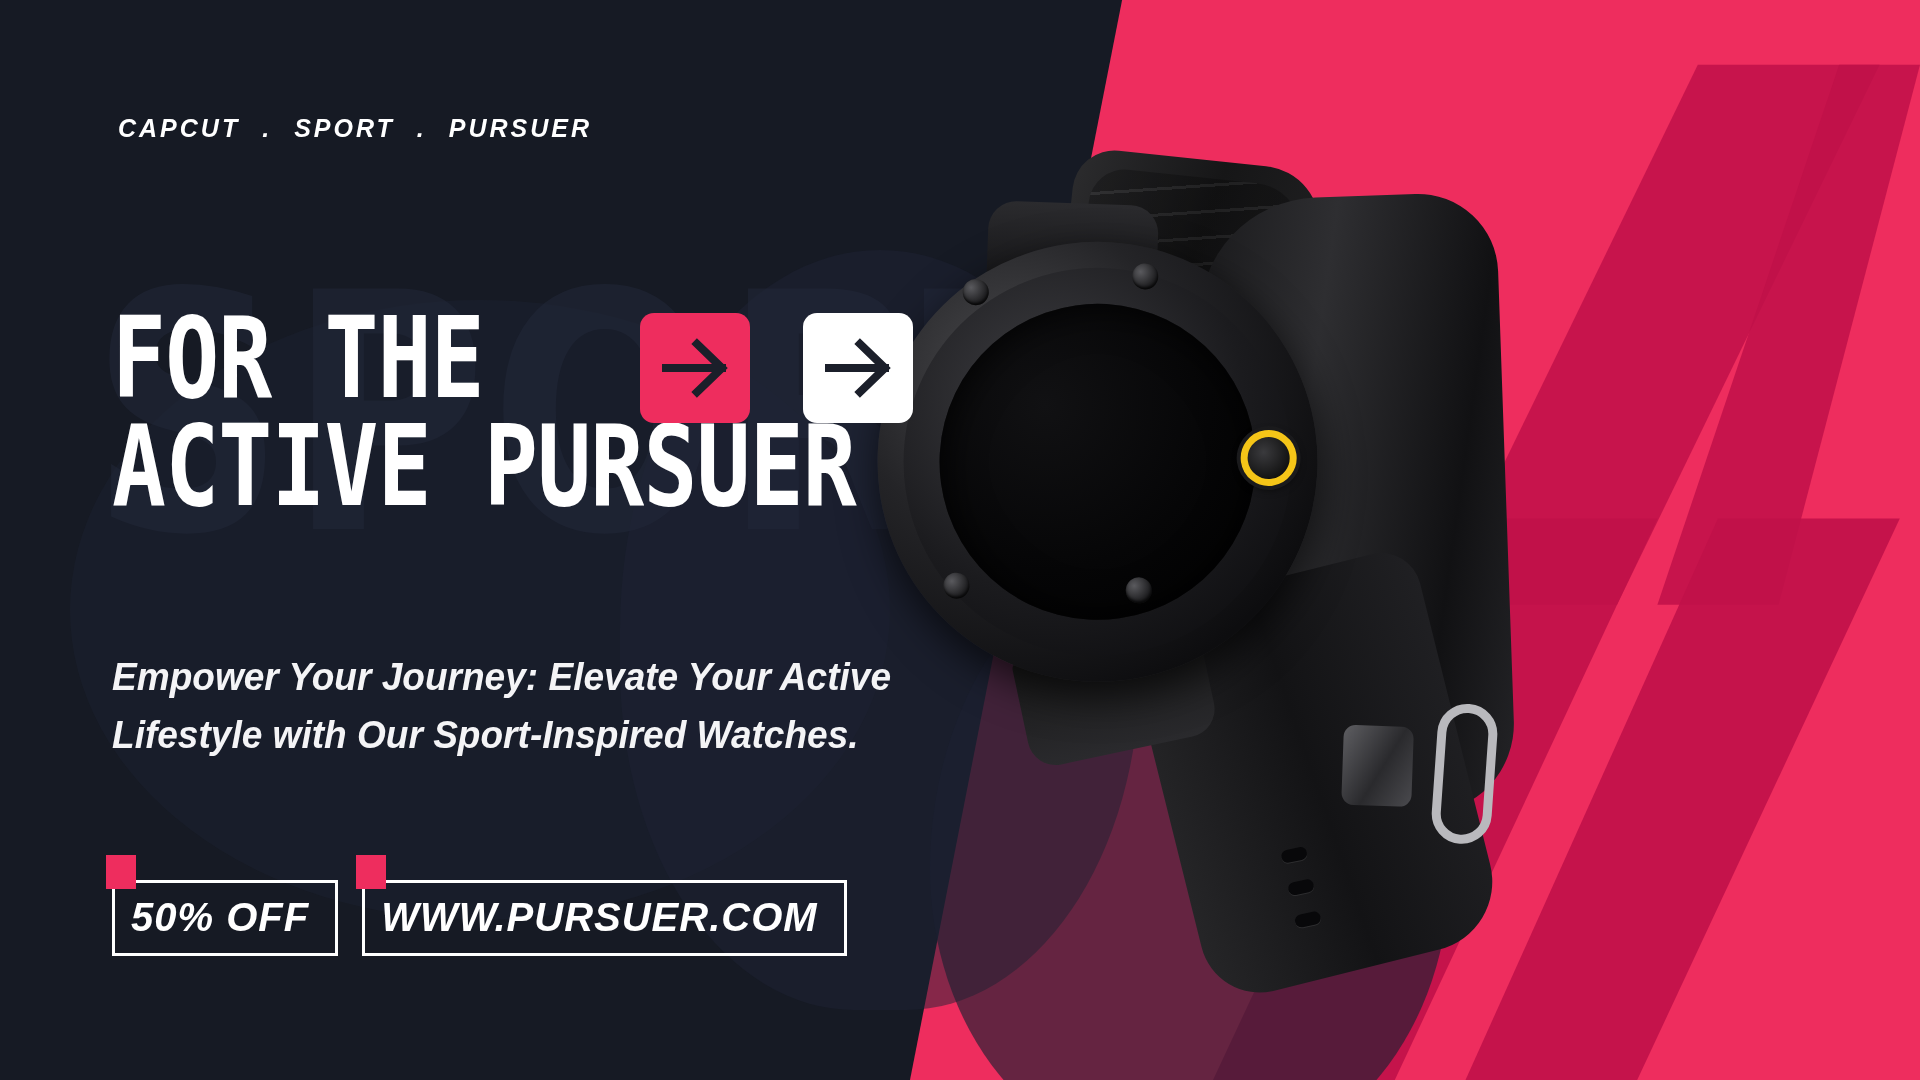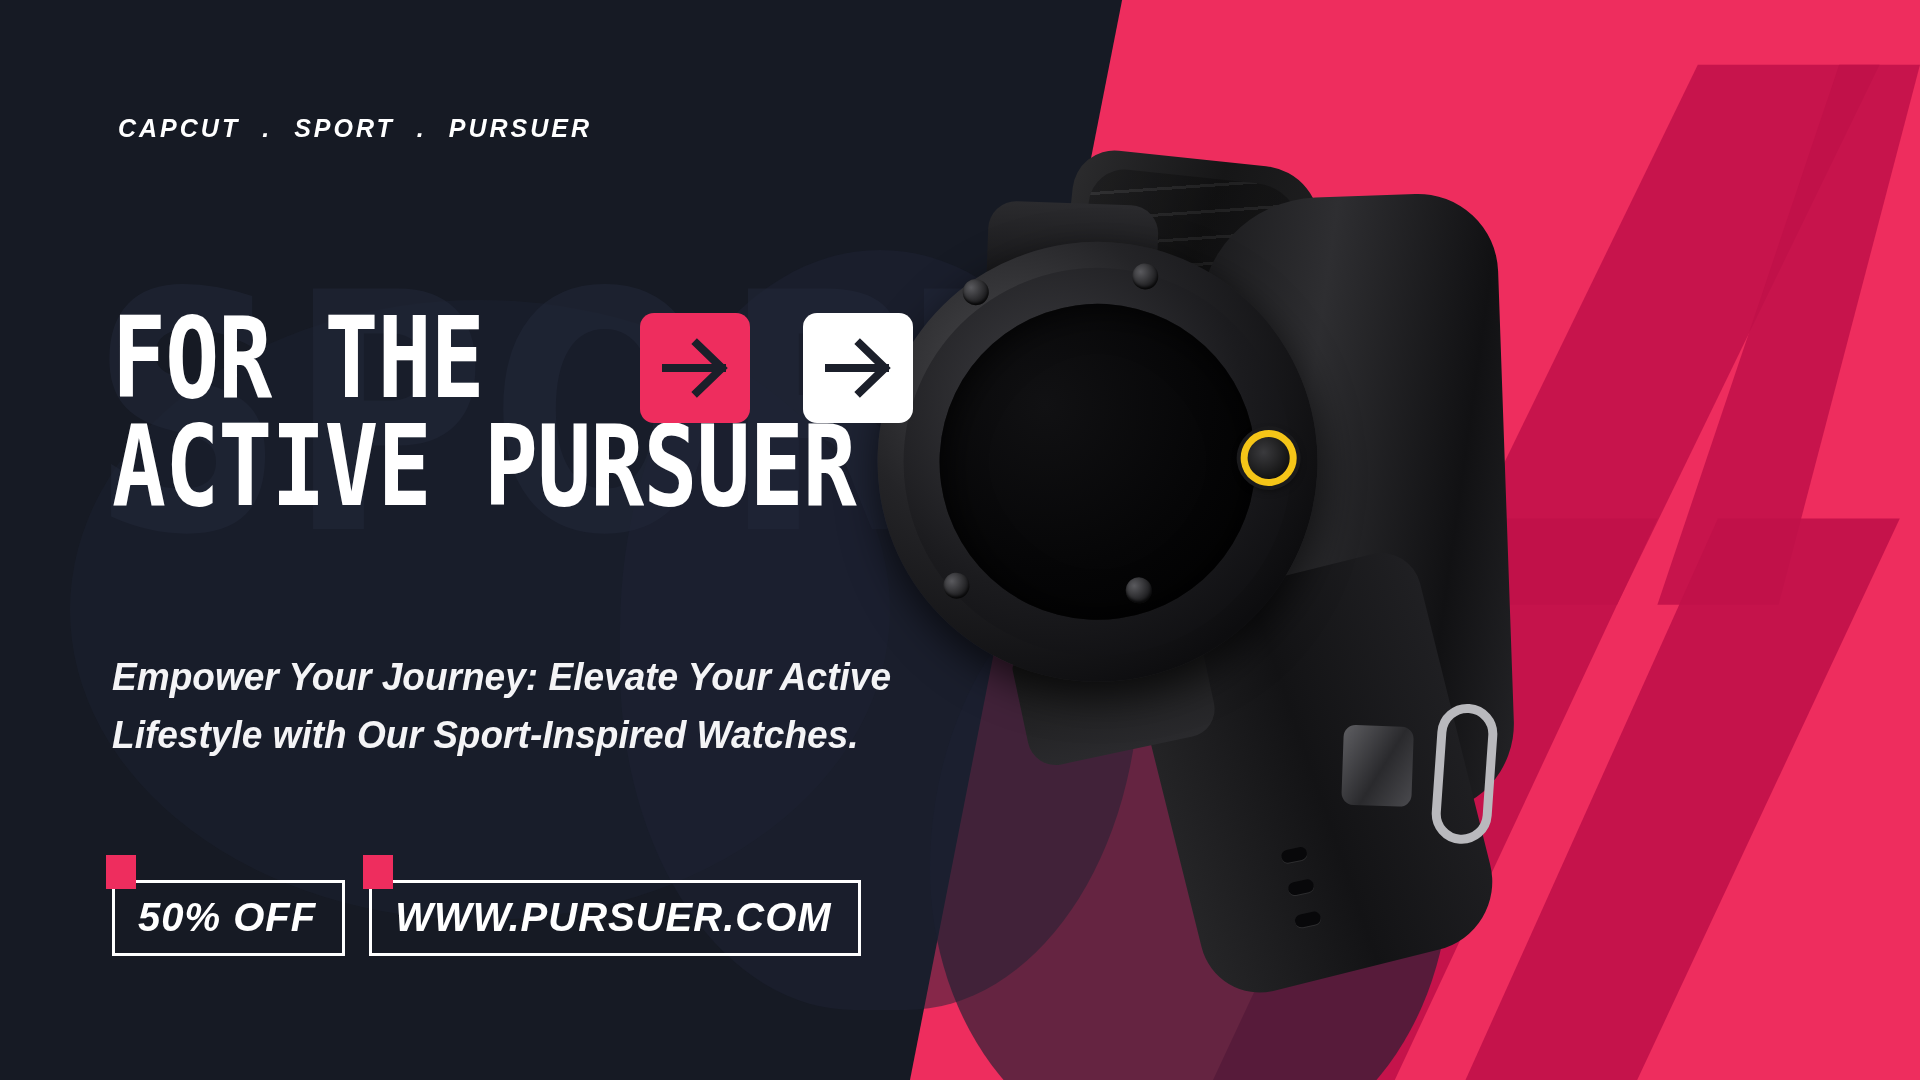--- a/index.html
+++ b/index.html
@@ -209,21 +209,21 @@
     white-space:nowrap;
   }
 
   .badges {
     position:absolute; left:112px; top:880px;
     display:flex; align-items:flex-start; gap:24px;
   }
   .badge { position:relative; }
   .badge-box {
     border:3px solid #ffffff;
-    padding:13px 26px 15px 23px;
+    padding:13px 26px 15px 16px;
     color:#ffffff; font-style:italic; font-weight:bold;
     font-size:40px; letter-spacing:1px; white-space:nowrap;
     line-height:1.05;
   }
   .badge-tick {
     position:absolute; left:-6px; top:-25px;
     width:30px; height:34px; background:#EE2D5E;
   }
 </style>
 </head>

